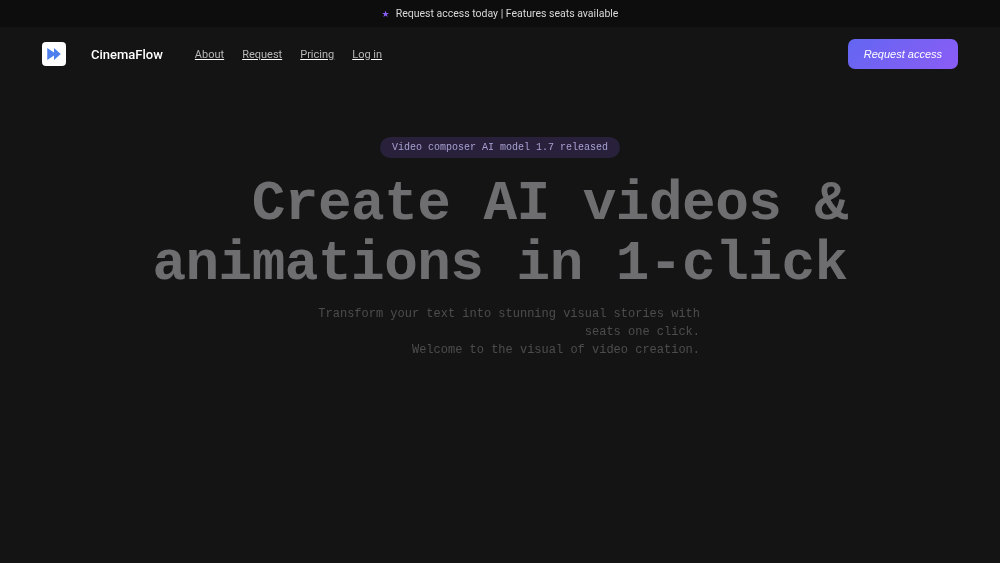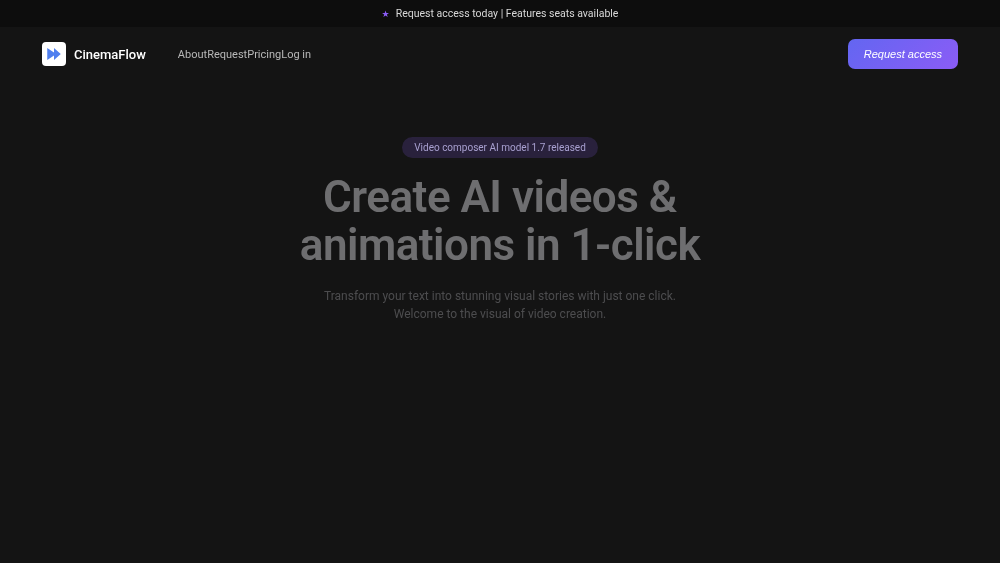--- a/index.html
+++ b/index.html
@@ -36,21 +36,21 @@
       padding: 12px 42px;
     }
     .header-left {
       display: flex;
       align-items: center;
       gap: 32px;
     }
     .brand {
       display: flex;
       align-items: center;
-      gap: 8px;
+      gap: 25px;
     }
     .logo-box {
       width: 24px;
       height: 24px;
       background: #ffffff;
       border-radius: 4px;
       display: flex;
       align-items: center;
       justify-content: center;
       position: relative;
@@ -64,20 +64,22 @@
       width: 18px;
       height: 18px;
     }
     .brand-name {
       font-size: 13px;
       font-weight: 500;
       color: #ffffff;
     }
     .nav {
       display: flex;
+      gap: 18px;
+      text-decoration: underline;
     }
     .nav a {
       font-size: 11px;
       color: #b8b8b8;
       text-decoration: none;
       cursor: pointer;
     }
     .cta-button {
       background: linear-gradient(135deg, #6366f1, #8b5cf6);
       color: #ffffff;
@@ -87,37 +89,38 @@
       border-radius: 7px;
       border: none;
       cursor: pointer;
       font-style: italic;
     }
     .hero {
       display: flex;
       flex-direction: column;
       align-items: center;
       padding-top: 56px;
-      text-align: center;
+      text-align: right;
+      font-family: Liberation Mono, monospace;
     }
     .pill-badge {
       background: rgba(139, 92, 246, 0.18);
       color: #a8a0d0;
       font-size: 10px;
       padding: 5px 12px;
       border-radius: 12px;
       margin-bottom: 16px;
     }
     .hero-heading {
-      font-size: 44px;
+      font-size: 56px;
       font-weight: 600;
       line-height: 1.08;
       color: rgba(220, 220, 225, 0.45);
       letter-spacing: -0.5px;
-      margin-bottom: 18px;
+      margin-bottom: 10px;
     }
     .hero-subtext {
       font-size: 12px;
       line-height: 1.5;
       color: rgba(180, 180, 185, 0.35);
       max-width: 400px;
     }
   </style>
 </head>
 <body>
@@ -149,16 +152,16 @@
   <button class="cta-button">Request access</button>
 </header>
 
 <section class="hero">
   <div class="pill-badge">Video composer AI model 1.7 released</div>
   <h1 class="hero-heading">
     <span>Create AI videos &amp;</span><br>
     <span>animations in 1-click</span>
   </h1>
   <p class="hero-subtext">
-    <span>Transform your text into stunning visual stories with just one click.</span><br>
+    <span>Transform your text into stunning visual stories with seats one click.</span><br>
     <span>Welcome to the visual of video creation.</span>
   </p>
 </section>
 
 </body></html>

